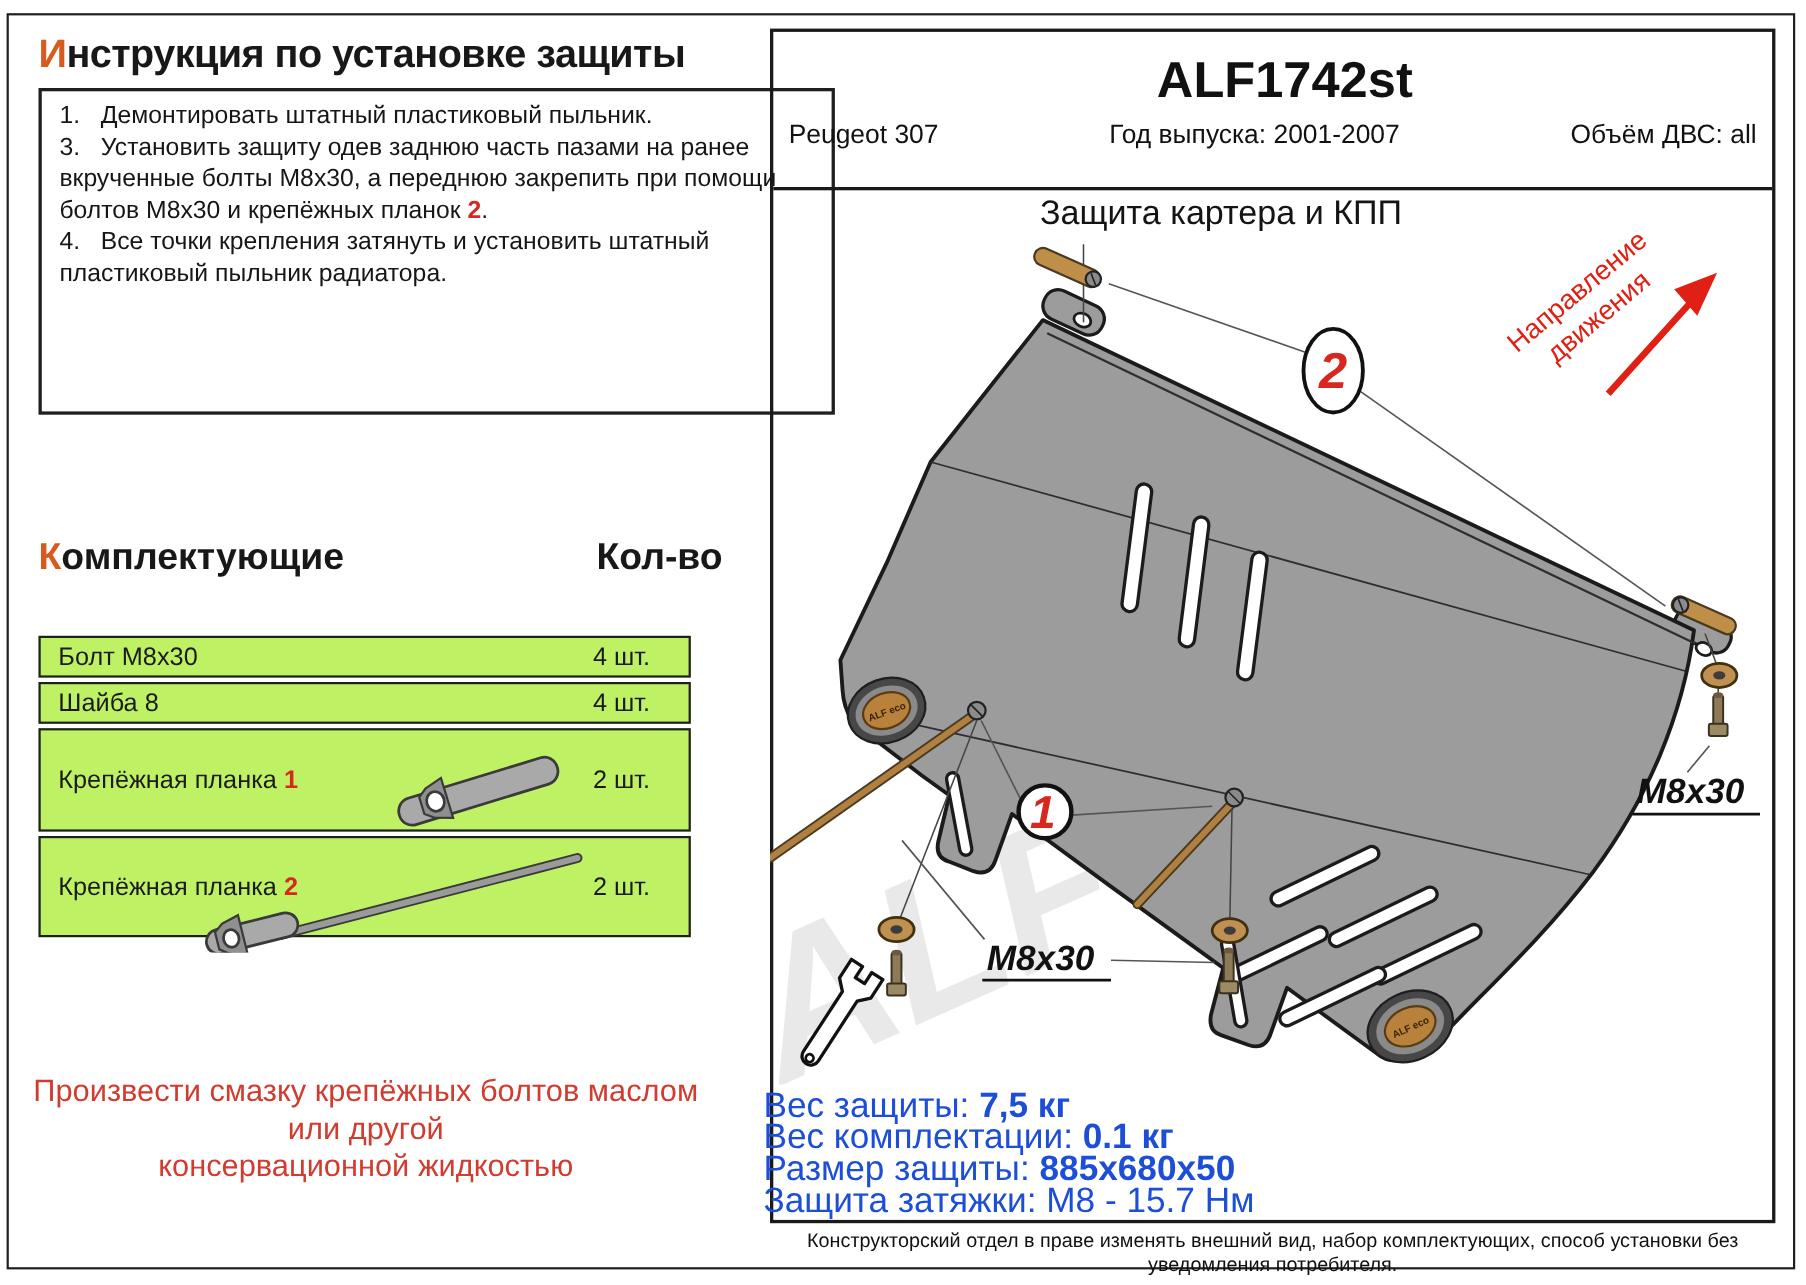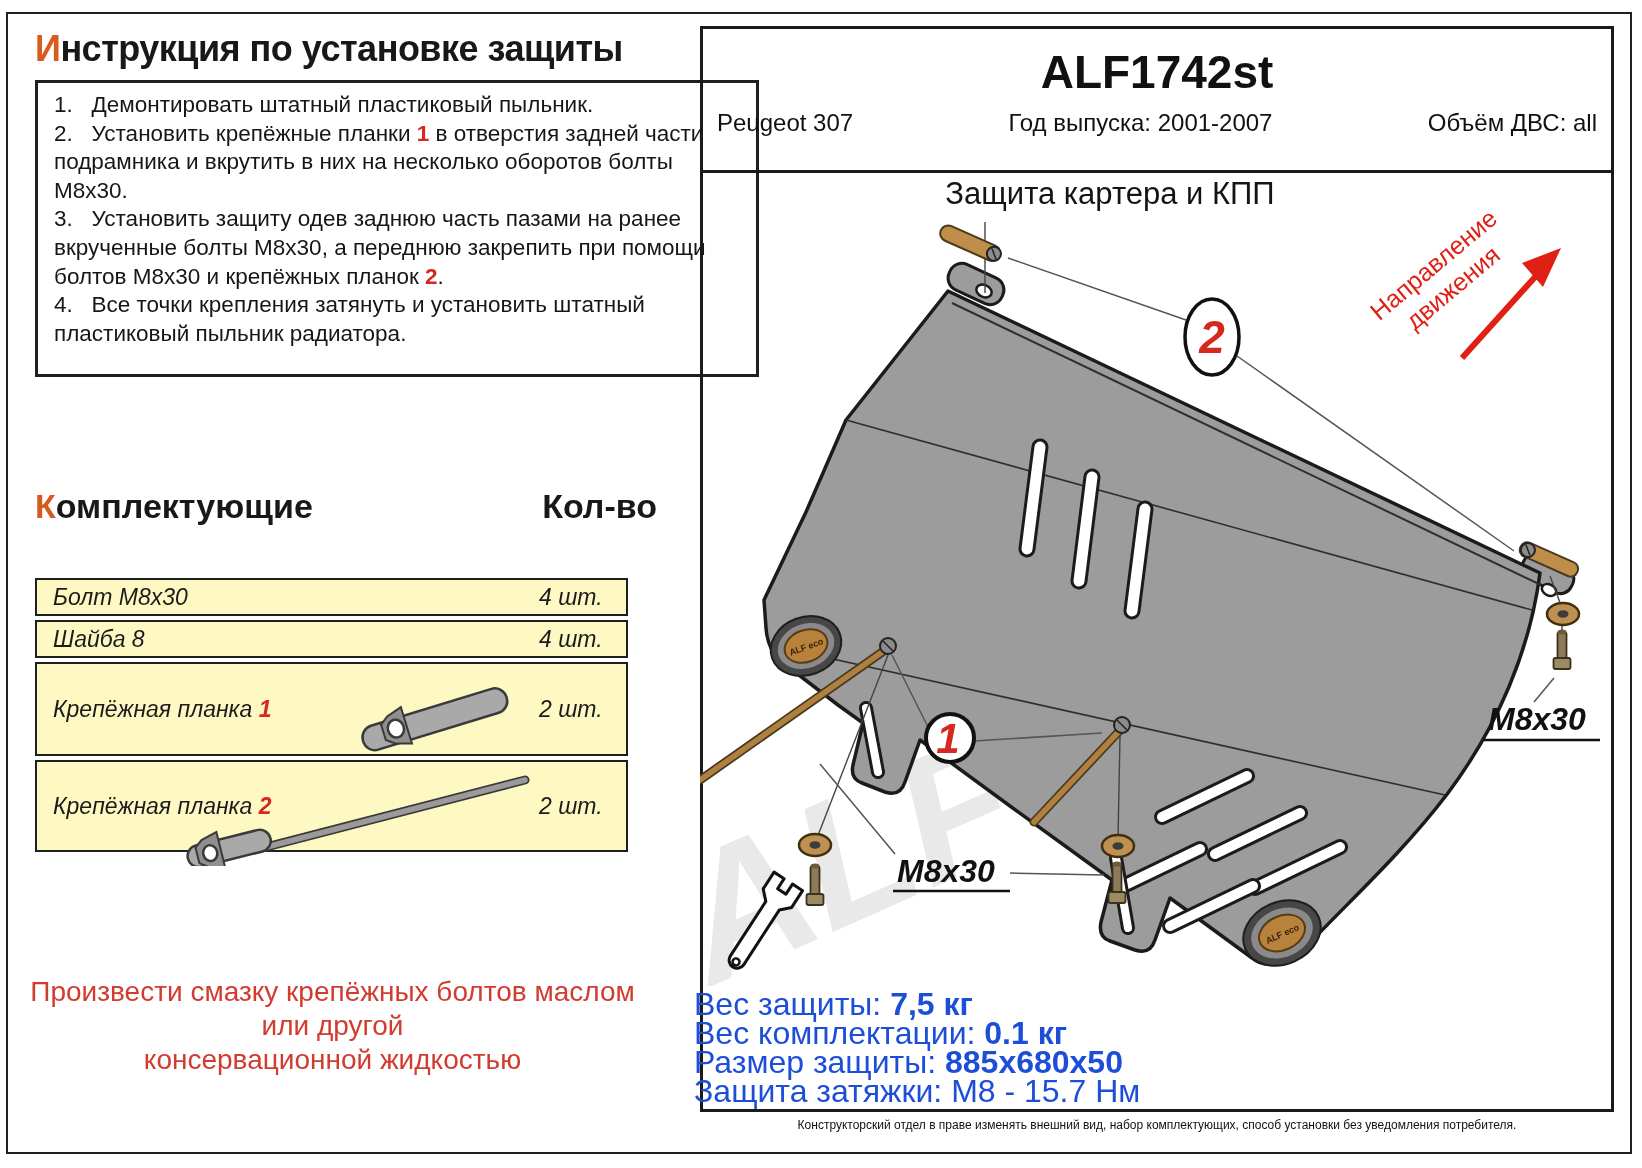--- a/index.html
+++ b/index.html
@@ -12,50 +12,49 @@
   .page-title{left:35px;top:28px;width:640px;font-size:36px;font-weight:bold;letter-spacing:-.5px;color:#181818;white-space:nowrap;}
   .accent{color:#d85a1d;}
   .instruction-box{left:35px;top:80px;width:724px;height:297px;border:3px solid #1f1f1f;box-sizing:border-box;
       padding:8px 16px 6px 16px;font-size:22.5px;line-height:28.6px;color:#161616;}
   .instruction-box p{margin:0;}
   .inum{white-space:pre;}
   .seg-red{color:#d6281e;font-weight:bold;}
   .comp-head-row{left:35px;top:487px;width:622px;display:flex;justify-content:space-between;align-items:baseline;gap:21px;}
   .comp-heading,.qty-heading{font-size:34px;font-weight:bold;color:#181818;white-space:nowrap;}
   .comp-table{left:35px;top:578px;width:593px;}
-  .comp-row{position:relative;border:2.5px solid #1f1f1f;box-sizing:border-box;margin-bottom:4px;background:#fef9c3;font-style:italic;}
+  .comp-row{position:relative;border:2.5px solid #1f1f1f;box-sizing:border-box;margin-bottom:4px;background:#bef264;}
   .row-sm{height:38px;}
   .row-md{height:94px;}
   .row-lg{height:92px;margin-bottom:0;}
   .comp-label{position:absolute;left:16px;top:50%;transform:translateY(-50%);font-size:23px;white-space:nowrap;}
   .comp-qty{position:absolute;left:502px;top:50%;transform:translateY(-50%);font-size:23px;white-space:nowrap;}
   .row-art{position:absolute;top:0;left:0;}
   .warning-text{left:20px;top:975px;width:625px;text-align:center;font-size:28px;line-height:34px;color:#d23b2f;}
   
   .panel-box{left:700px;top:26px;width:914px;height:1086px;border:3px solid #1a1a1a;box-sizing:border-box;}
   .panel-header{position:absolute;left:0;top:0;width:100%;height:141px;border-bottom:3px solid #1a1a1a;box-sizing:content-box;}
-  .part-number{position:absolute;top:16px;left:0;width:100%;text-align:center;font-size:46px;font-weight:bold;color:#111;}
+  .part-number{position:absolute;top:16px;left:0;width:100%;text-align:center;font-size:46px;font-weight:bold;color:#111;padding-left:11px;}
   .header-row{position:absolute;top:80px;left:0;width:100%;padding:0 14px;box-sizing:border-box;display:flex;justify-content:space-between;font-size:24px;color:#111;}
   .diagram-title{left:700px;top:176px;width:820px;text-align:center;font-size:31px;color:#141414;}
   .diagram-svg{left:700px;top:170px;}
   .specs{left:694px;top:990px;font-size:32px;line-height:29px;color:#1d4ed8;}
   .spec-value{font-weight:bold;}
   .spec-value.normal{font-weight:normal;}
-  .panel-footer{left:703px;top:1118px;width:908px;text-align:center;font-size:12px;color:#111;}
+  .panel-footer{left:703px;top:1118px;width:908px;text-align:center;font-size:18px;color:#111;}
 </style>
 </head>
 <body>
 
 <div class="abs sheet-border"></div>
 
 <div class="abs page-title"><span class="accent">И</span><span>нструкция по установке защиты</span></div>
 
 <div class="abs instruction-box">
     <p><span class="inum">1.&nbsp;&nbsp; </span><span>Демонтировать штатный пластиковый пыльник.</span></p>
-    <p><span class="inum">2.&nbsp;&nbsp; </span><span>Установить крепёжные планки </span><span class="seg-red">1</span><span> в отверстия задней части подрамника и вкрутить в них на несколько оборотов болты М8х30.</span></p>
     <p><span class="inum">3.&nbsp;&nbsp; </span><span>Установить защиту одев заднюю часть пазами на ранее вкрученные болты М8х30, а переднюю закрепить при помощи болтов М8х30 и крепёжных планок </span><span class="seg-red">2</span><span>.</span></p>
     <p><span class="inum">4.&nbsp;&nbsp; </span><span>Все точки крепления затянуть и установить штатный пластиковый пыльник радиатора.</span></p>
   </div>
 
 <div class="abs comp-head-row">
   <div class="comp-heading"><span class="accent">К</span><span>омплектующие</span></div>
   <div class="qty-heading">Кол-во</div>
 </div>
 
 <div class="abs comp-table">

